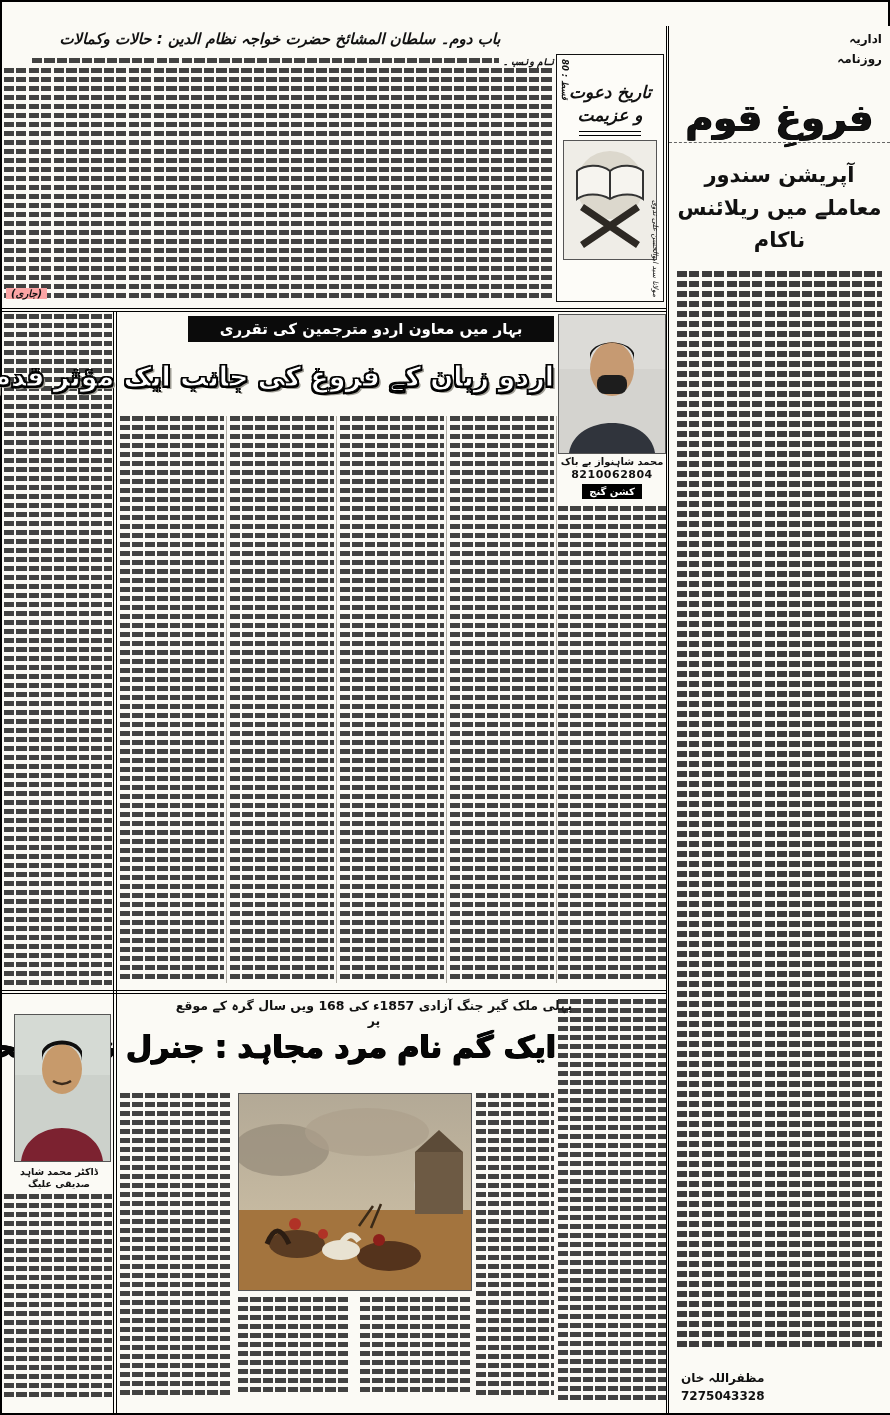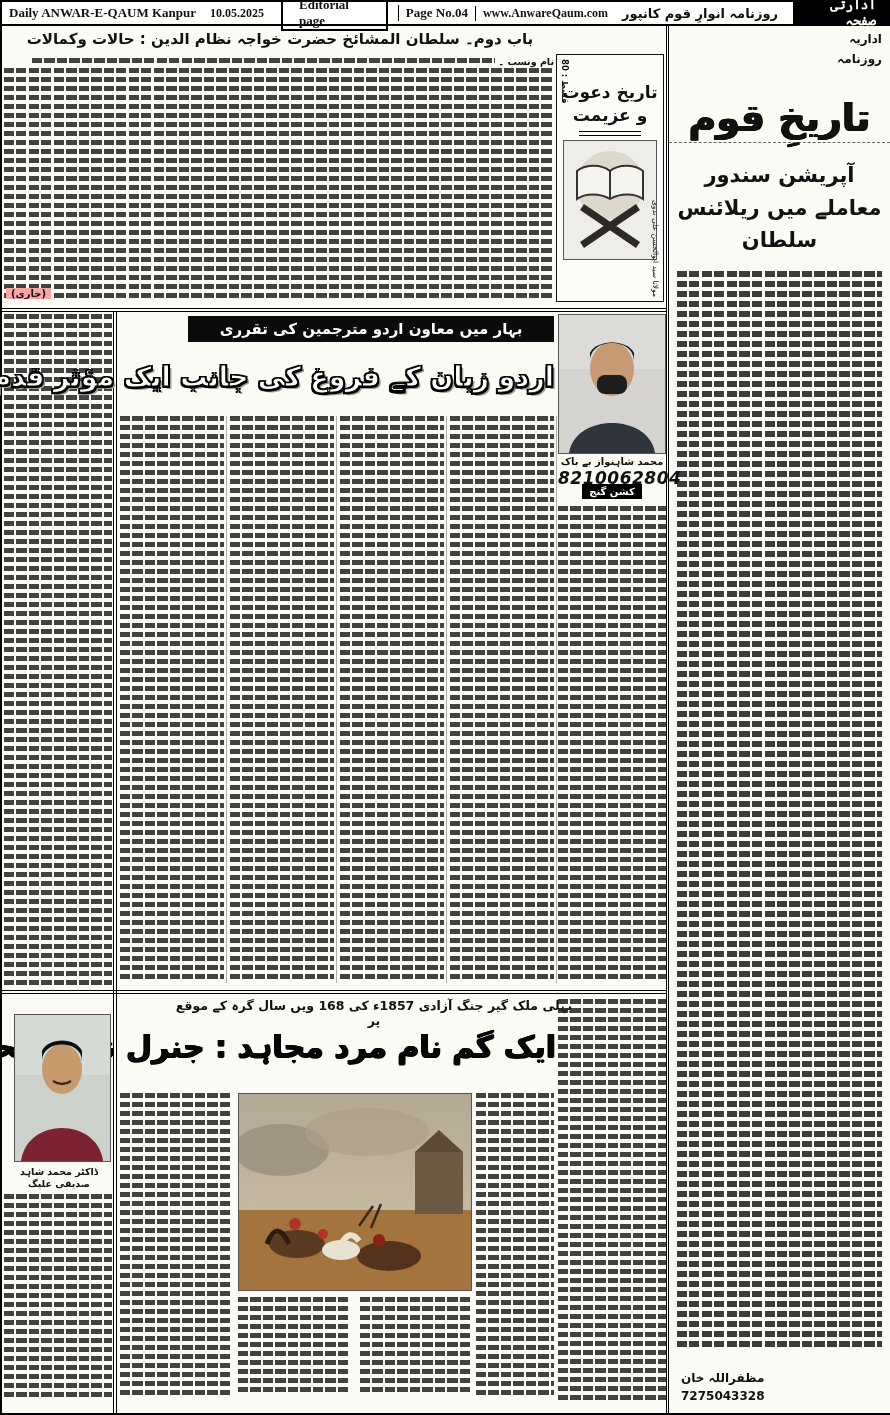--- a/index.html
+++ b/index.html
@@ -46,60 +46,51 @@
   .sb-title{font-size:17px;font-weight:900;line-height:1.35;text-align:center;margin-top:26px;}
   .sb-rule{width:62px;height:3px;border-top:1px solid #000;border-bottom:1px solid #000;margin:4px auto;}
   .sb-episode{position:absolute;top:4px;left:3px;writing-mode:vertical-rl;font-size:8.5px;font-weight:bold;}
   .sb-author{position:absolute;bottom:4px;right:3px;writing-mode:vertical-rl;font-size:7.5px;}
   
   .kicker{background:#0b0b0b;color:#fff;font-weight:900;font-size:15px;display:flex;align-items:center;justify-content:center;}
   .outline-head{font-weight:900;color:#fff;font-size:27px;line-height:62px;white-space:nowrap;text-align:center;
     text-shadow:-1.5px -1.5px 0 #000,1.5px -1.5px 0 #000,-1.5px 1.5px 0 #000,1.5px 1.5px 0 #000,3px 3px 0 #a09e96;
     -webkit-text-stroke:1px #000;}
   .photo-cap{font-weight:bold;font-size:10px;text-align:center;}
-  .photo-phone{font-weight:900;font-size:17px;text-align:center;letter-spacing:.5px;font-style:italic;}
+  .photo-phone{font-weight:900;font-size:11px;text-align:center;letter-spacing:.5px;}
   .place-chip{background:#000;color:#fff;font-weight:bold;font-size:10px;display:flex;align-items:center;justify-content:center;}
   
   .b-kicker{font-weight:900;font-size:12.5px;text-align:center;margin-left:20px;}
   .heavy-head{font-weight:900;font-size:30px;line-height:62px;white-space:nowrap;text-align:center;color:#060606;
     text-shadow:.8px 0 0 #000,-.8px 0 0 #000,0 .8px 0 #000;}
   .b-cap{font-weight:bold;font-size:9.5px;text-align:center;line-height:1.25;}
   .imgframe{border:1px solid #555;background:#cfccc4;overflow:hidden;}
   svg{display:block;}
 </style>
 </head>
 <body>
 
 <div id="page">
 
-  <div class="abs hdr" style="left:0;top:0;width:886px;height:24px;">
-    <span class="cell name">Daily ANWAR-E-QAUM Kanpur</span>
-    <span class="cell date">10.05.2025</span>
-    <span class="secbox">Editorial page</span>
-    <span class="cell pg">Page No.04</span>
-    <span class="cell web">www.AnwareQaum.com</span>
-    <span class="cell urdutitle rtl">روزنامہ انوارِ قوم کانپور</span>
-    <span class="urdusec rtl">ادارتی صفحہ</span>
-  </div>
 
   <div class="abs edcol" style="left:664px;top:24px;width:224px;height:1387px;">
     <div class="mastwrap">
       <span class="mlabel rtl" style="top:6px;">اداریہ</span>
       <span class="mlabel rtl" style="top:26px;">روزنامہ</span>
-      <div class="masthead rtl">تاریخِ قوم</div>
-    </div>
-    <div class="ed-head rtl">آپریشن سندور معاملے میں ریلائنس سلطان</div>
+      <div class="masthead rtl">فروغِ قوم</div>
+    </div>
+    <div class="ed-head rtl">آپریشن سندور معاملے میں ریلائنس ناکام</div>
     <div class="sim p10" style="margin:4px 8px 0 8px;height:1080px;"></div>
     <div class="signoff">
       <div class="rtl">مظفراللہ خان</div>
       <div>7275043328</div>
     </div>
   </div>
 
-  <div class="abs" style="left:0;top:24px;width:664px;height:282px;">
+  <div class="abs" style="left:0;top:24px;width:664px;height:282px;font-style:italic;">
     <div class="abs top-head center rtl" style="left:2px;top:4px;width:552px;">باب دوم۔ سلطان المشائخ حضرت خواجہ نظام الدین : حالات وکمالات</div>
     <div class="abs lead-row" style="left:2px;top:30px;width:550px;">
       <span class="lead-label">نام ونسب ۔</span>
       <span class="sim lead-sim"></span>
     </div>
     <div class="abs sim" style="left:2px;top:42px;width:550px;height:234px;"></div>
     <div class="abs cont-chip" style="left:4px;top:262px;">(جاری)</div>
 
     <div class="abs series-box" style="left:554px;top:28px;width:108px;height:248px;">
       <div class="sb-episode rtl">قسط : 80</div>

